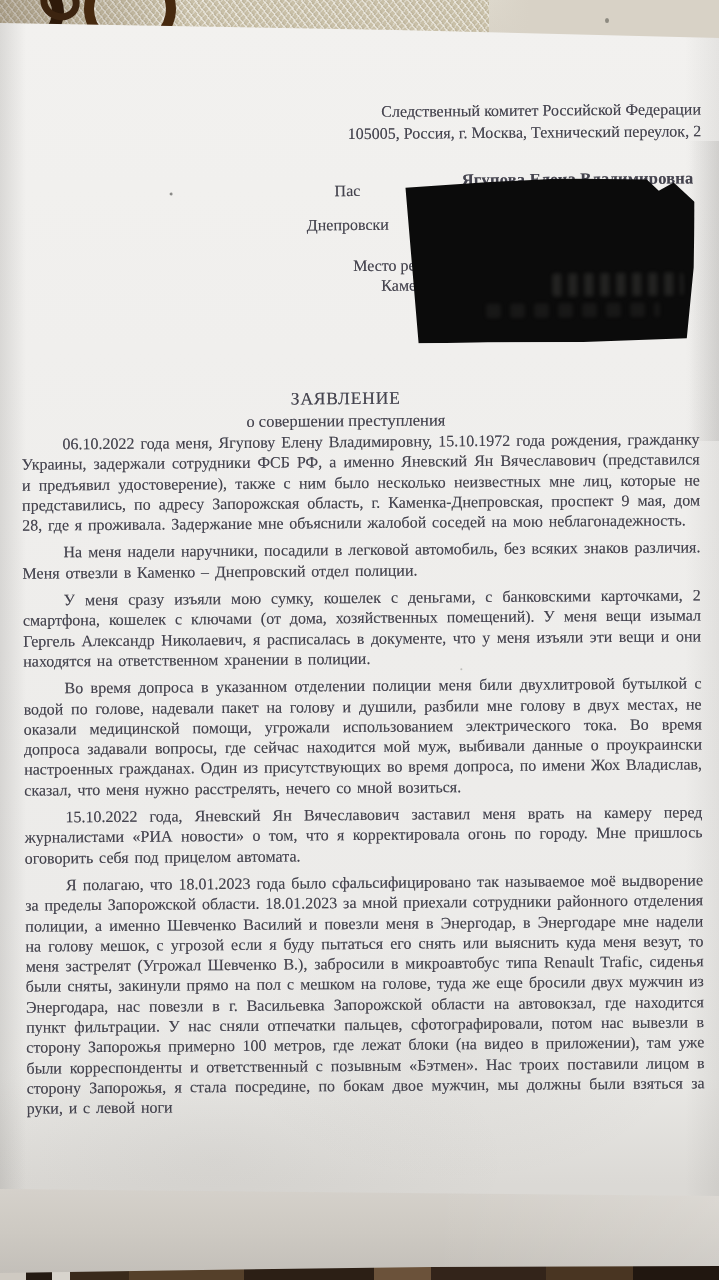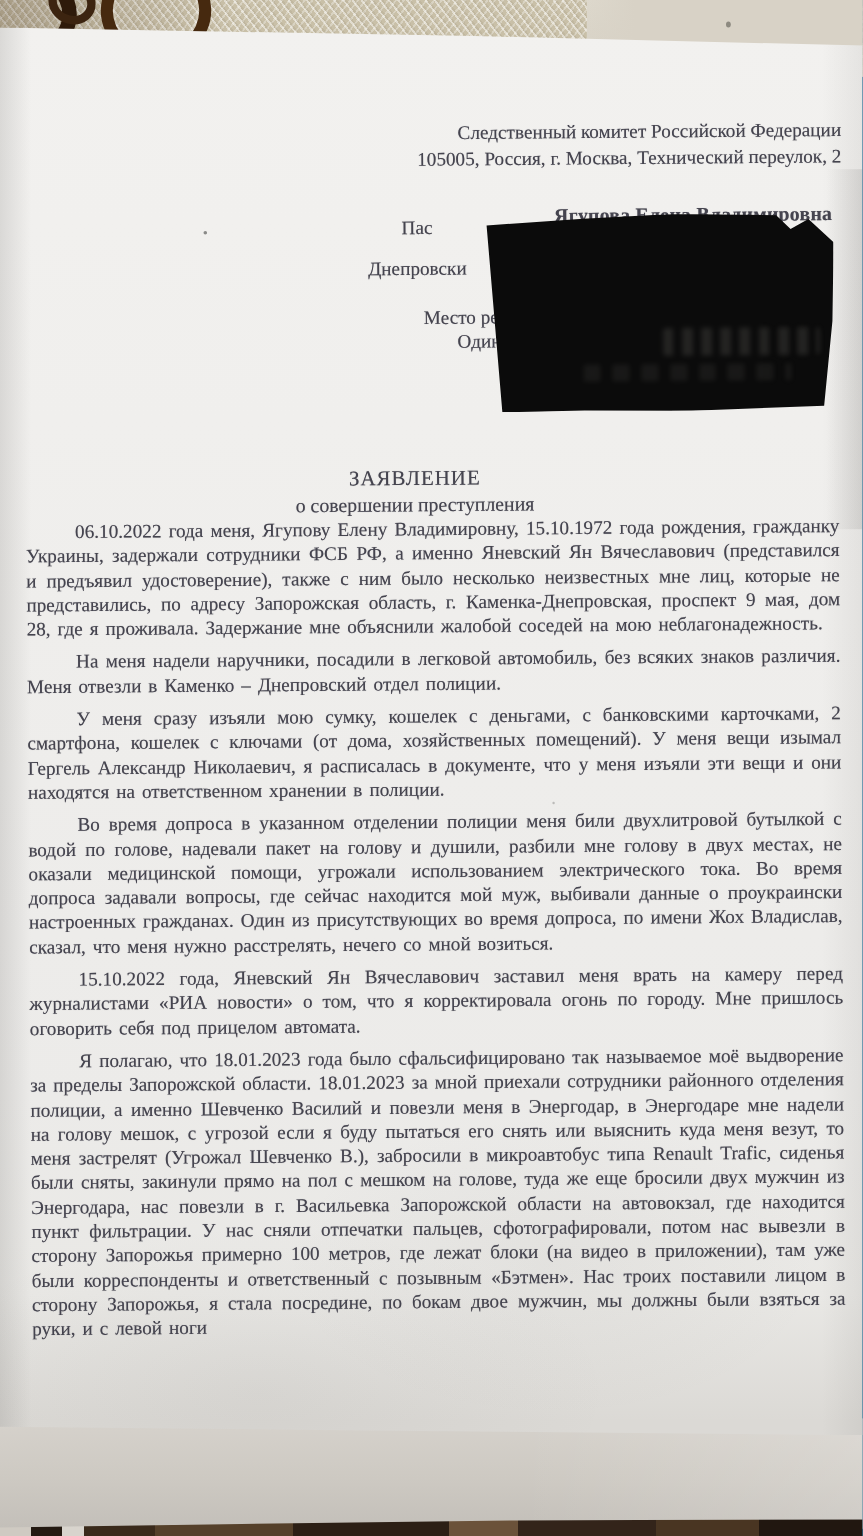--- a/index.html
+++ b/index.html
@@ -150,21 +150,21 @@
       <div class="recipient-block">
         <div>Следственный комитет Российской Федерации</div>
         <div>105005, Россия, г. Москва, Технический переулок, 2</div>
       </div>
 
       <div class="applicant-name">Ягупова Елена Владимировна</div>
 
       <span class="fragment frag-1">Пас</span>
       <span class="fragment frag-2">Днепровски</span>
       <span class="fragment frag-3">Место ре</span>
-      <span class="fragment frag-4">Один</span>
+      <span class="fragment frag-4">Каме</span>
 
       <div class="redaction-box">
         <div class="redaction-glare"></div>
         <div class="redaction-glare2"></div>
       </div>
 
       <div class="heading-block">
         <div class="doc-title">ЗАЯВЛЕНИЕ</div>
         <div class="doc-subtitle">о совершении преступления</div>
       </div>

